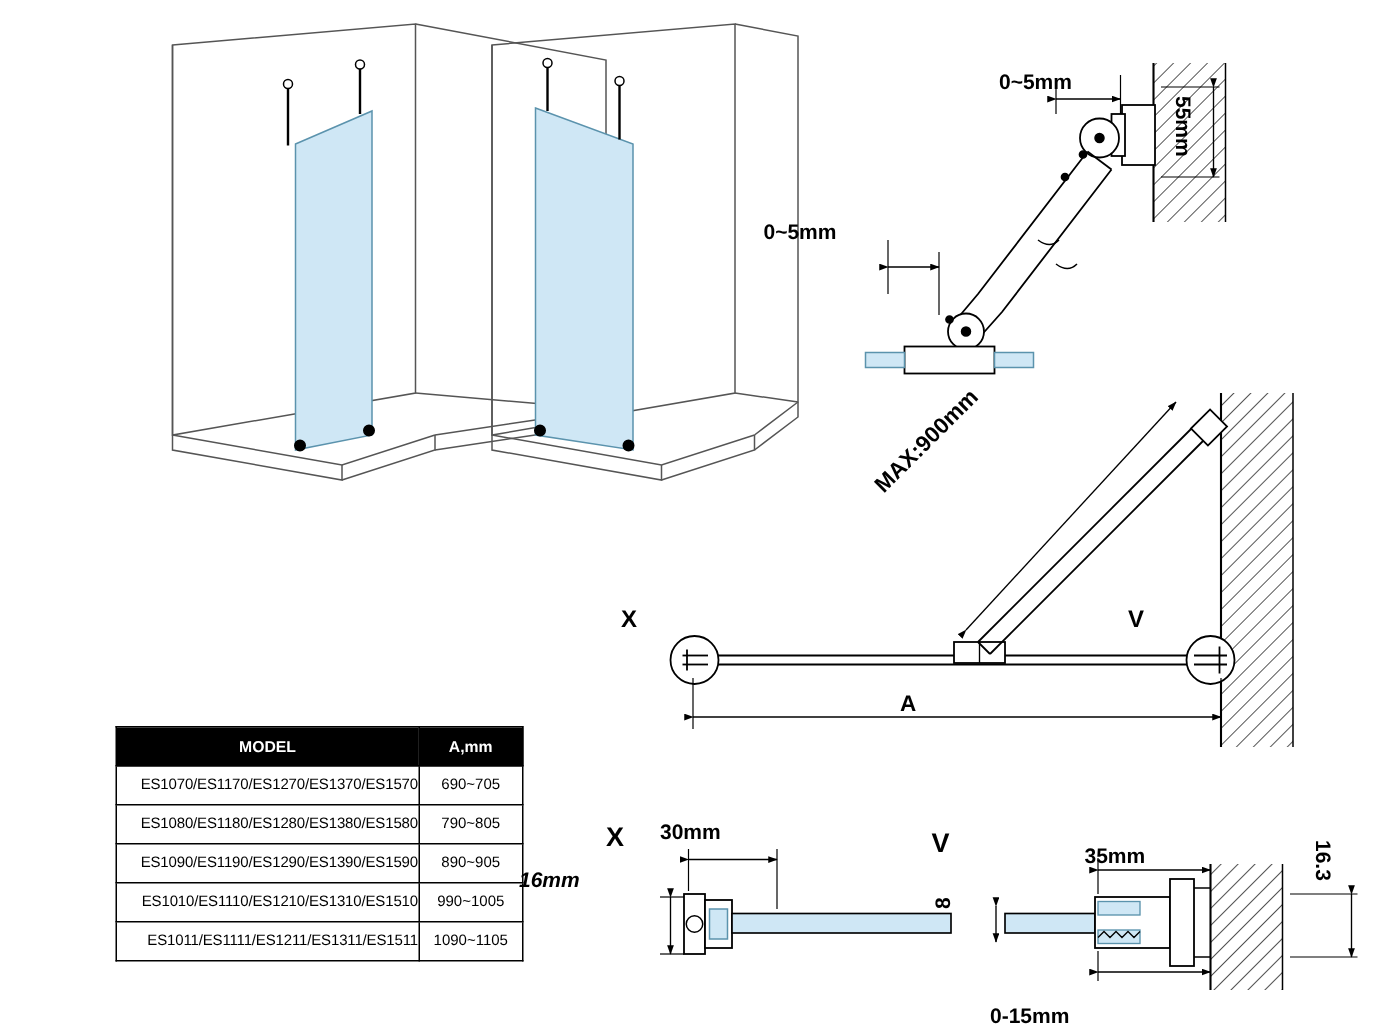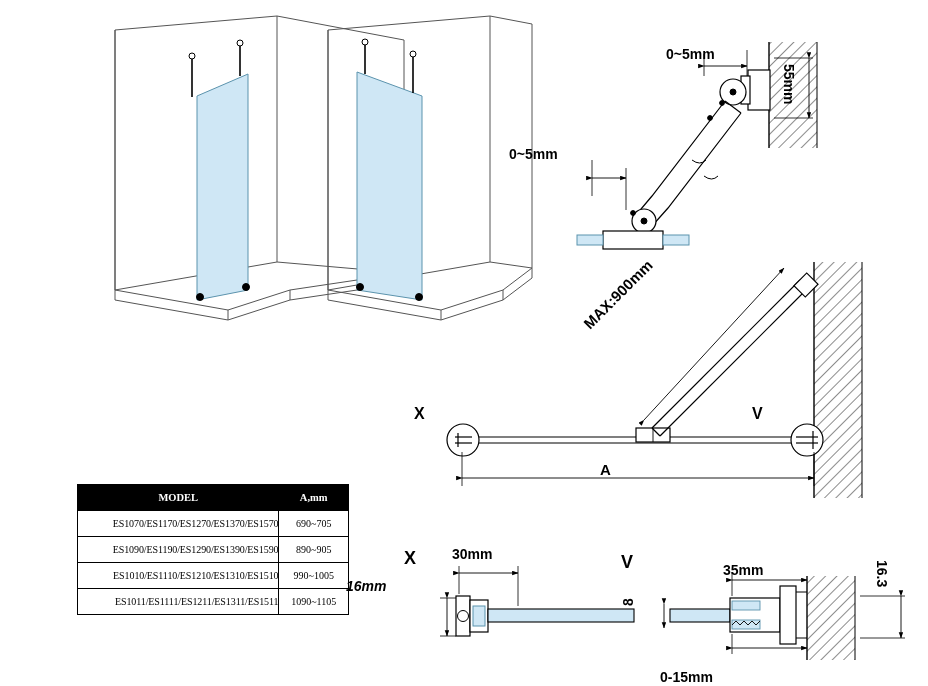--- a/index.html
+++ b/index.html
@@ -2,21 +2,21 @@
 <html><head>
 <meta charset="utf-8">
 <style>
   html,body{margin:0;padding:0;background:#ffffff;}
   body{width:928px;height:686px;position:relative;font-family:"Liberation Sans",sans-serif;color:#000;overflow:hidden;}
   .stage{position:absolute;left:0;top:0;width:928px;height:558px;padding-left:32px;}
   svg{display:block;}
   .lbl{position:absolute;font-family:"Liberation Sans",sans-serif;font-weight:bold;white-space:nowrap;}
   
   #model-table{position:absolute;left:77px;top:484px;width:272px;border-collapse:collapse;}
-  #model-table th,#model-table td{border:1px solid #000;font-size:10px;font-family:Liberation Serif, serif;padding:0;height:25px;}
+  #model-table th,#model-table td{border:1px solid #000;font-size:10px;font-family:Liberation Sans, sans-serif;padding:0;height:25px;}
   #model-table thead th{background:#000;color:#fff;font-weight:bold;font-size:10.5px;}
   #model-table td.model{padding-left:6px;text-align:right;font-weight:normal;letter-spacing:-0.1px;}
   #model-table td.dim{text-align:center;font-weight:normal;}
   #model-table col.c1{width:202px;}
   #model-table col.c2{width:70px;}
 </style>
 </head>
 <body>
 
 <div class="stage">
@@ -203,21 +203,21 @@
 </svg>
 
 <div class="lbl" style="left:666px;top:46px;font-size:14px;">0~5mm</div>
 <div class="lbl" style="left:781px;top:64px;font-size:14px;writing-mode:vertical-rl;">55mm</div>
 <div class="lbl" style="left:509px;top:146px;font-size:14px;">0~5mm</div>
 <div class="lbl" style="left:580px;top:320px;font-size:15px;transform:rotate(-45deg);transform-origin:left top;">MAX:900mm</div>
 <div class="lbl" style="left:600px;top:461px;font-size:15px;">A</div>
 <div class="lbl" style="left:414px;top:405px;font-size:16px;">X</div>
 <div class="lbl" style="left:752px;top:405px;font-size:16px;">V</div>
 <div class="lbl" style="left:404px;top:548px;font-size:18px;">X</div>
-<div class="lbl" style="left:452px;top:546px;font-size:14px;">30mm</div>
+<div class="lbl" style="left:440px;top:546px;font-size:14px;">30mm</div>
 <div class="lbl" style="left:346px;top:578px;font-size:14px;font-style:italic;">16mm</div>
 <div class="lbl" style="left:621px;top:552px;font-size:18px;">V</div>
 <div class="lbl" style="left:723px;top:562px;font-size:14px;text-align:right;">35mm</div>
 <div class="lbl" style="left:620px;top:606px;font-size:14px;transform:rotate(-90deg);transform-origin:left top;">8</div>
 <div class="lbl" style="left:874px;top:560px;font-size:14px;writing-mode:vertical-rl;">16.3</div>
 <div class="lbl" style="left:660px;top:652px;font-size:14px;margin-top:17px;">0-15mm</div>
 
 <table id="model-table">
   <colgroup>
         <col class="c1">
@@ -228,20 +228,24 @@
       <th>MODEL</th>
       <th>A,mm</th>
     </tr>
   </thead>
   <tbody>
     <tr>
       <td class="model">ES1070/ES1170/ES1270/ES1370/ES1570</td>
       <td class="dim">690~705</td>
     </tr>
     <tr>
+      <td class="model">ES1080/ES1180/ES1280/ES1380/ES1580</td>
+      <td class="dim">790~805</td>
+    </tr>
+    <tr>
       <td class="model">ES1090/ES1190/ES1290/ES1390/ES1590</td>
       <td class="dim">890~905</td>
     </tr>
     <tr>
       <td class="model">ES1010/ES1110/ES1210/ES1310/ES1510</td>
       <td class="dim">990~1005</td>
     </tr>
     <tr>
       <td class="model">ES1011/ES1111/ES1211/ES1311/ES1511</td>
       <td class="dim">1090~1105</td>

